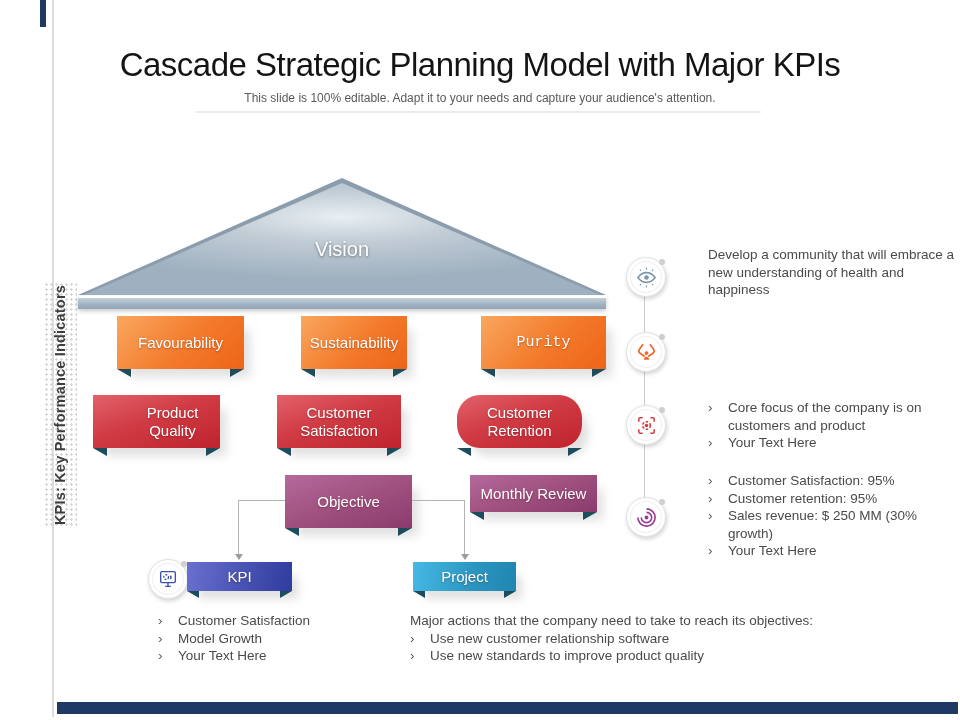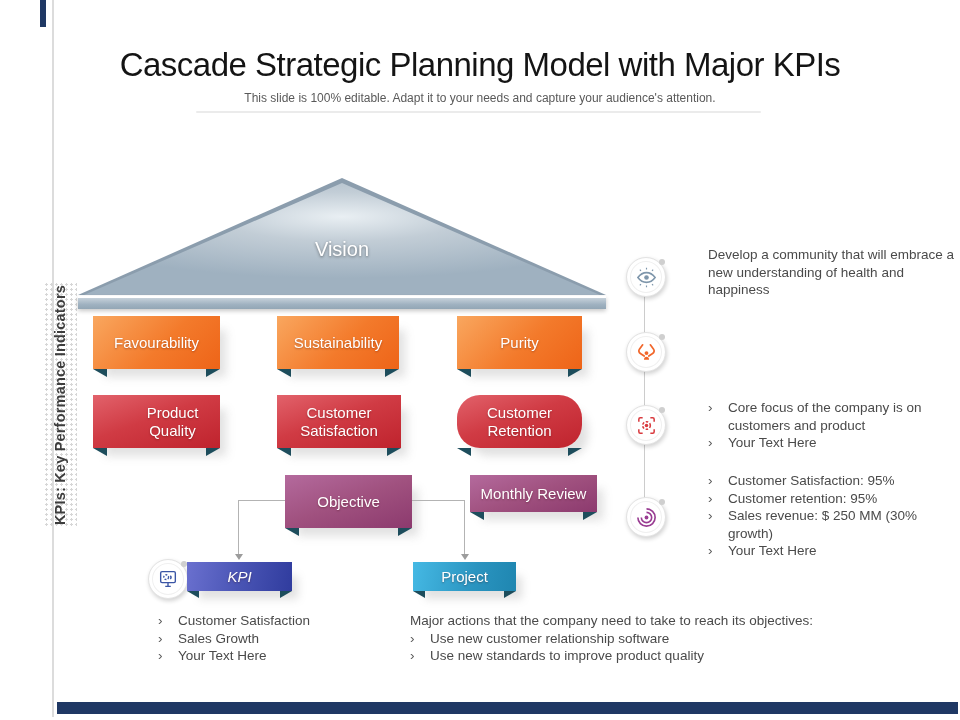--- a/index.html
+++ b/index.html
@@ -34,21 +34,21 @@
           box-shadow:0 2px 4px rgba(0,0,0,.22);}
 
   
   .cbox{position:absolute;display:flex;align-items:center;justify-content:center;color:#fff;
         text-align:center;font-size:15px;line-height:1.18;padding:2px 6px;box-sizing:border-box;
         text-shadow:0 1px 2px rgba(60,0,0,.35);
         box-shadow:9px 11px 9px -3px rgba(120,120,120,.22);}
   .cbox .nl,.cbox .nr{position:absolute;bottom:-8px;width:14px;height:8px;background:#1d4d5c;}
   .cbox .nl{left:0;clip-path:polygon(0 0,100% 0,100% 100%);}
   .cbox .nr{right:0;clip-path:polygon(0 0,100% 0,0 100%);}
-  .orange{background:linear-gradient(135deg,#f9a75f 0%,#f37a2b 55%,#ee6418 100%);}
+  .orange{background:linear-gradient(135deg,#f9a75f 0%,#f37a2b 55%,#ee6418 100%);margin-left:24px;}
   .red{background:linear-gradient(160deg,#e2626b 0%,#d03b44 45%,#bf232d 100%);}
   .purple{background:linear-gradient(160deg,#b46a9d 0%,#a0517f 50%,#8c3a6e 100%);}
   .kpi{background:linear-gradient(100deg,#6a70cf 0%,#4a55b5 50%,#303c9e 100%);}
   .project{background:linear-gradient(100deg,#45b9e4 0%,#2a94c0 60%,#1f86b0 100%);}
   .small .nl,.small .nr{width:12px;height:7px;bottom:-7px;}
 
   
   .cline{background:#b3b3b3;}
   .arr{width:0;height:0;border-left:4px solid transparent;border-right:4px solid transparent;
        border-top:6px solid #9c9c9c;}
@@ -88,26 +88,26 @@
     <div class="roof-inner"></div>
   </div>
   <div class="abs vision">Vision</div>
   <div class="abs roof-base"></div>
 
   <div class="cbox orange" style="left:93px;top:316px;width:127px;height:53px;">
     <span>Favourability</span>
     <i class="nl"></i>
       <i class="nr"></i>
   </div>
-  <div class="cbox orange" style="left:277px;top:316px;width:122px;height:53px;">
+  <div class="cbox orange" style="left:277px;top:316px;width:106px;height:53px;">
     <span>Sustainability</span>
     <i class="nl"></i>
       <i class="nr"></i>
   </div>
-  <div class="cbox orange" style="left:457px;top:316px;width:125px;height:53px;">
+  <div class="cbox orange" style="left:457px;top:316px;width:125px;height:53px;font-family:Liberation Mono, monospace;">
     <span>Purity</span>
     <i class="nl"></i>
       <i class="nr"></i>
   </div>
 
   <div class="cbox red" style="left:93px;top:395px;width:127px;height:53px;padding-left:38px;">
     <span>Product Quality</span>
     <i class="nl"></i>
       <i class="nr"></i>
   </div>
@@ -144,21 +144,21 @@
     <span class="pin"></span>
     <svg width="22" height="22" viewBox="0 0 24 24">
       <g fill="none" stroke="#3a55a5" stroke-width="1.5">
         <rect x="4" y="4" width="16" height="12" rx="1.5"></rect>
         <circle cx="10" cy="10" r="2.6" stroke-dasharray="2 1.4"></circle>
         <path d="M14.5 8.5a2.5 2.5 0 0 1 0 3.5"></path>
         <path d="M9 20h6M12 16v4"></path>
       </g>
     </svg>
   </div>
-  <div class="cbox small kpi" style="left:187px;top:562px;width:105px;height:29px;font-style:italic;">
+  <div class="cbox small kpi" style="left:187px;top:562px;width:105px;height:29px;">
     <span>KPI</span>
     <i class="nl"></i>
       <i class="nr"></i>
   </div>
   <div class="cbox small project" style="left:413px;top:562px;width:103px;height:29px;justify-content:center;">
     <span>Project</span>
     <i class="nl"></i>
       <i class="nr"></i>
   </div>
 
@@ -233,21 +233,21 @@
     <div class="brow">
         <span>Your Text Here</span>
       </div>
   </div>
 
   <div class="abs rtext" style="left:158px;top:612px;width:220px;">
     <div class="brow">
         <span>Customer Satisfaction</span>
       </div>
     <div class="brow">
-        <span>Sales Growth</span>
+        <span>Model Growth</span>
       </div>
     <div class="brow">
         <span>Your Text Here</span>
       </div>
   </div>
 
   <div class="abs rtext" style="left:410px;top:612px;width:450px;">
     <div class="heading-row">Major actions that the company need to take to reach its objectives:</div>
     <div class="brow">
         <span>Use new customer relationship software</span>

